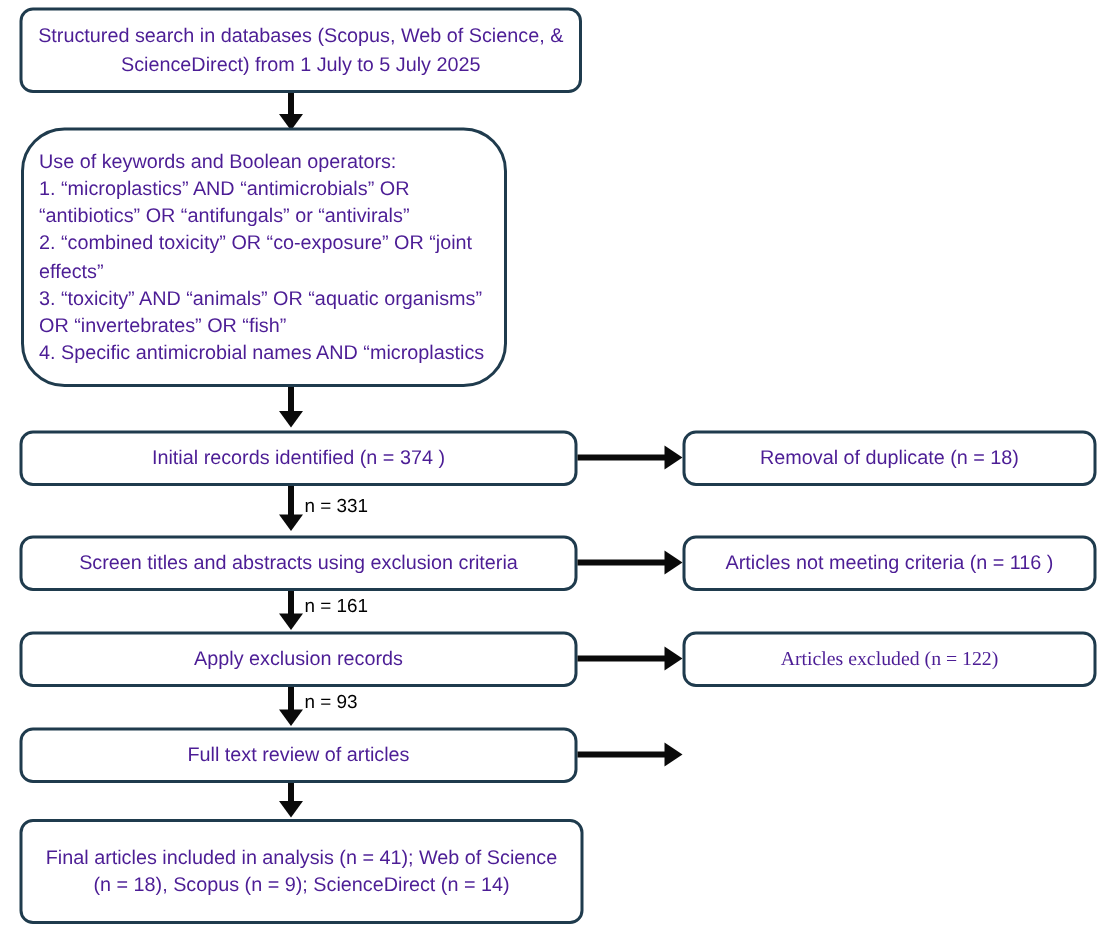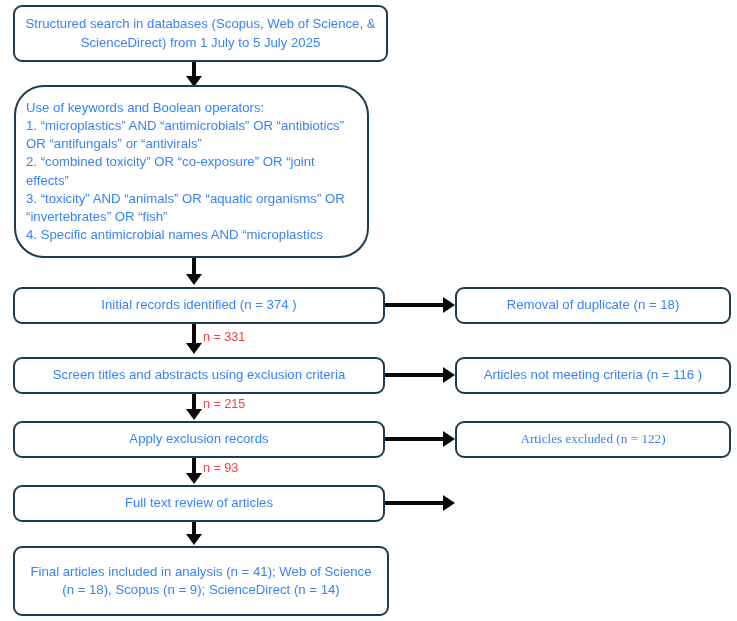--- a/index.html
+++ b/index.html
@@ -26,39 +26,39 @@
   .node {
     position: absolute;
     box-sizing: border-box;
     border: 2px solid #1F3B4D;
     background: #ffffff;
     border-radius: 9px;
     display: flex;
     align-items: center;
     justify-content: center;
     text-align: center;
-    color: #3b82f6;
+    color: #4c1d95;
     font-size: 13.2px;
     line-height: 1.38;
     padding: 2px 10px;
   }
   .node.soft {
     border-radius: 30px;
   }
   .node .txt {
     display: block;
     white-space: pre-line;
   }
   .node.left-align .txt {
     text-align: left;
   }
 
   
   #n-search   { left: 13px;  top: 5px;   width: 375px; height: 57px; }
-  #n-keywords { left: 14px;  top: 85px;  width: 355px; height: 173px; }
+  #n-keywords { left: 14px;  top: 85px;  width: 324px; height: 173px; border-radius: 29px; }
   #n-initial  { left: 13px;  top: 287px; width: 372px; height: 37px; }
   #n-screen   { left: 13px;  top: 357px; width: 372px; height: 37px; }
   #n-apply    { left: 13px;  top: 421px; width: 372px; height: 37px; }
   #n-fulltext { left: 13px;  top: 485px; width: 372px; height: 37px; }
   #n-final    { left: 13px;  top: 546px; width: 376px; height: 70px; }
 
   #n-dup      { left: 455px; top: 287px; width: 276px; height: 37px; }
   #n-notmeet  { left: 455px; top: 357px; width: 276px; height: 37px; }
   #n-excl122  { left: 455px; top: 421px; width: 276px; height: 37px; font-family: Liberation Serif, serif; }
   #n-excl52   { left: 455px; top: 485px; width: 276px; height: 37px; }
@@ -90,21 +90,21 @@
     left: 443px;
     width: 0; height: 0;
     border-top: 8px solid transparent;
     border-bottom: 8px solid transparent;
     border-left: 12px solid #0a0a0a;
   }
   .nlabel {
     position: absolute;
     left: 203px;
     font-size: 12.6px;
-    color: #ef4444;
+    color: #000000;
     white-space: nowrap;
     line-height: 1;
   }
 </style>
 </head>
 <body>
 
 <div id="canvas">
 
   <div class="node" id="n-search">
@@ -142,21 +142,21 @@
     <span class="txt">Screen titles and abstracts using exclusion criteria</span>
   </div>
   <div class="hline" style="top:373px;"></div>
   <div class="hhead" style="top:367px;"></div>
   <div class="node" id="n-notmeet">
     <span class="txt">Articles not meeting criteria  (n = 116 )</span>
   </div>
 
   <div class="vline" style="top:394px; height:19px;"></div>
   <div class="vhead" style="top:409px;"></div>
-  <div class="nlabel" style="top:398px;">n = 215</div>
+  <div class="nlabel" style="top:398px;">n = 161</div>
 
   <div class="node" id="n-apply">
     <span class="txt">Apply exclusion records</span>
   </div>
   <div class="hline" style="top:437px;"></div>
   <div class="hhead" style="top:431px;"></div>
   <div class="node" id="n-excl122">
     <span class="txt">Articles excluded  (n = 122)</span>
   </div>
 

